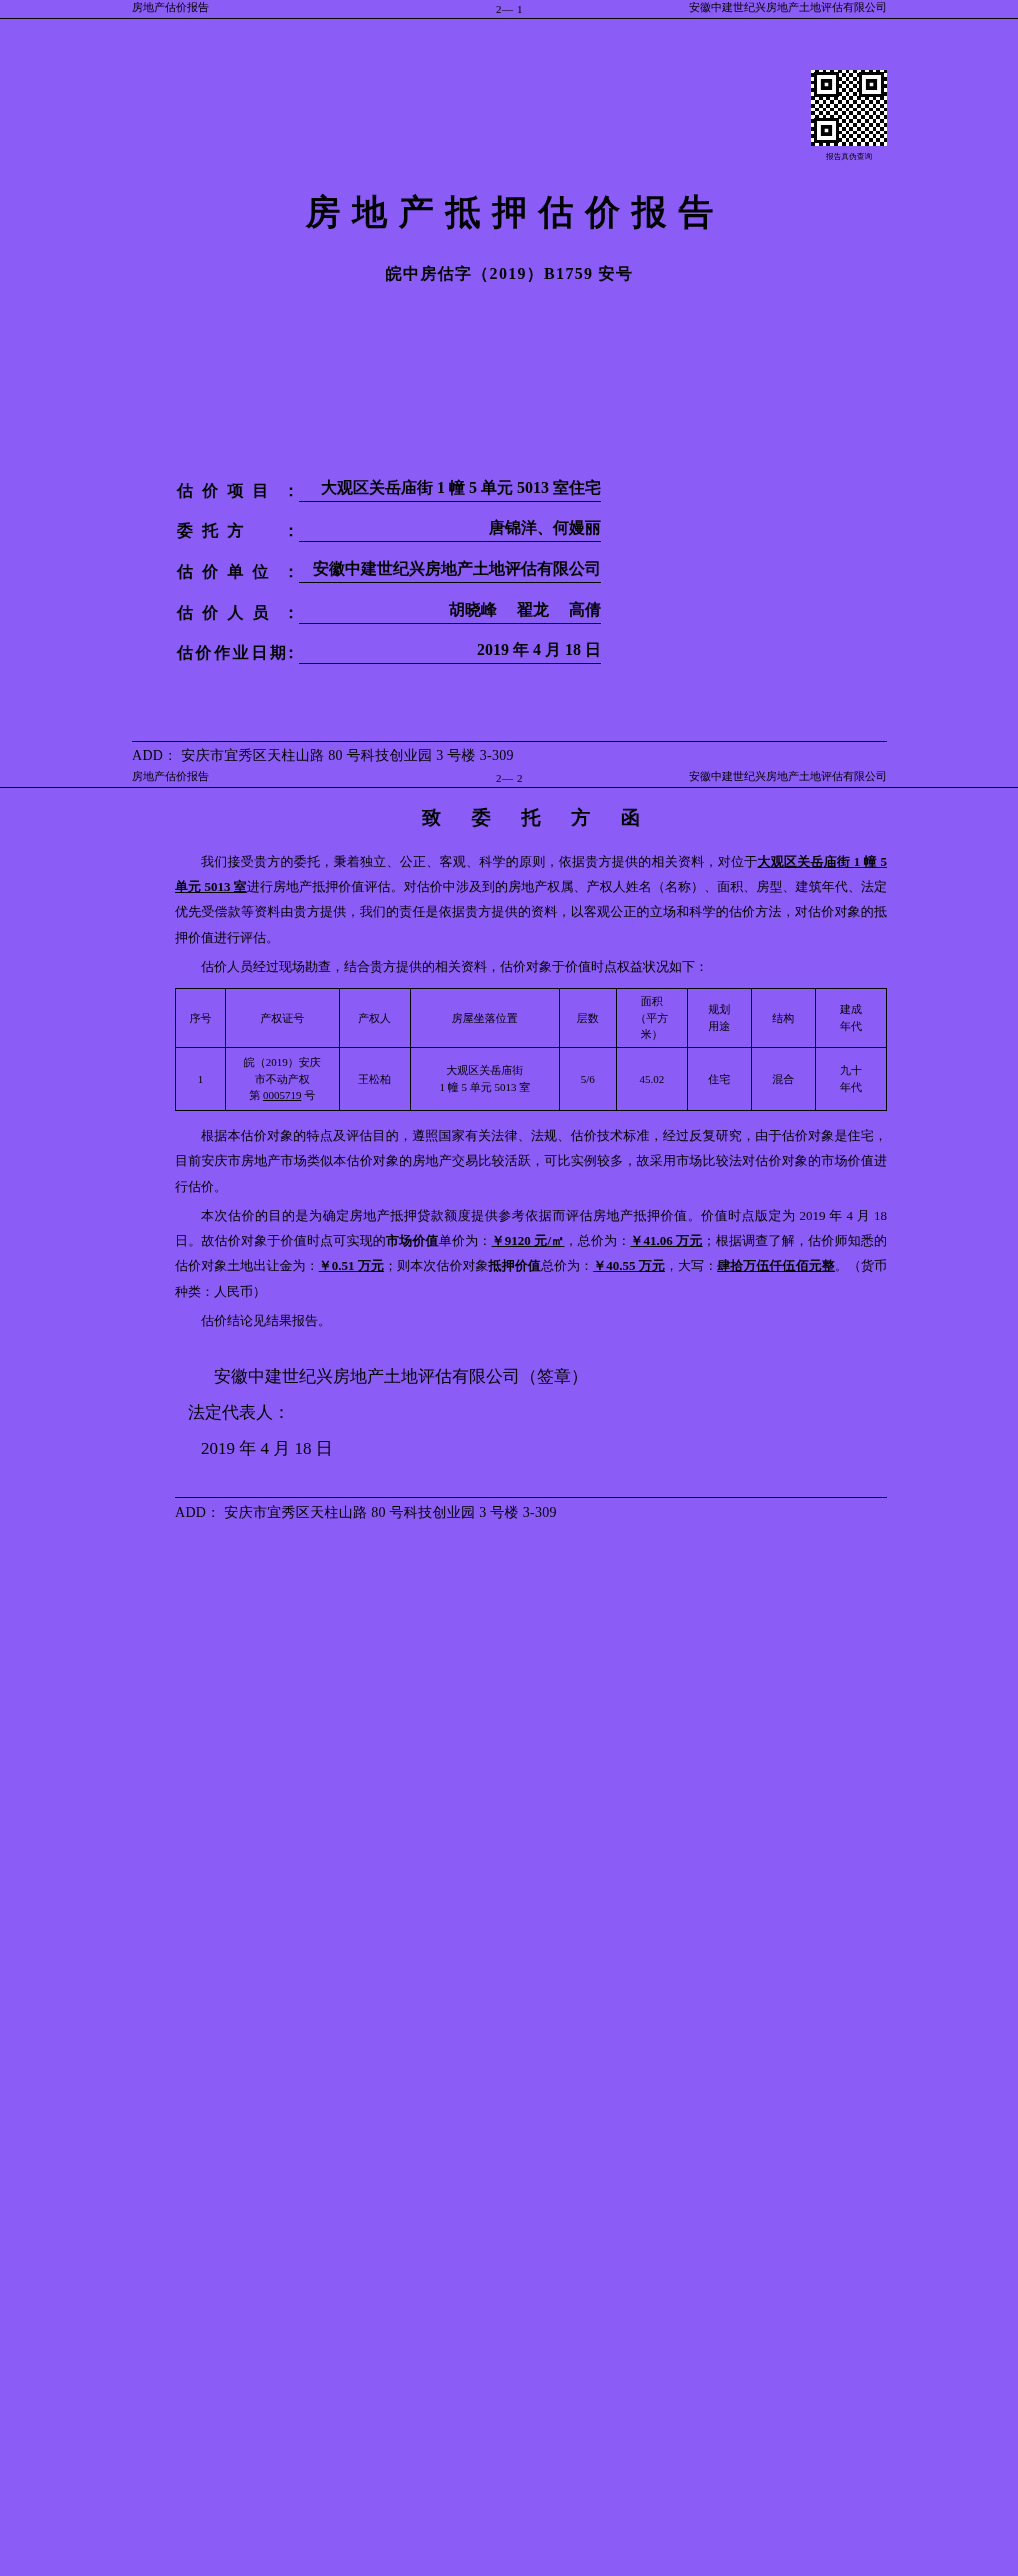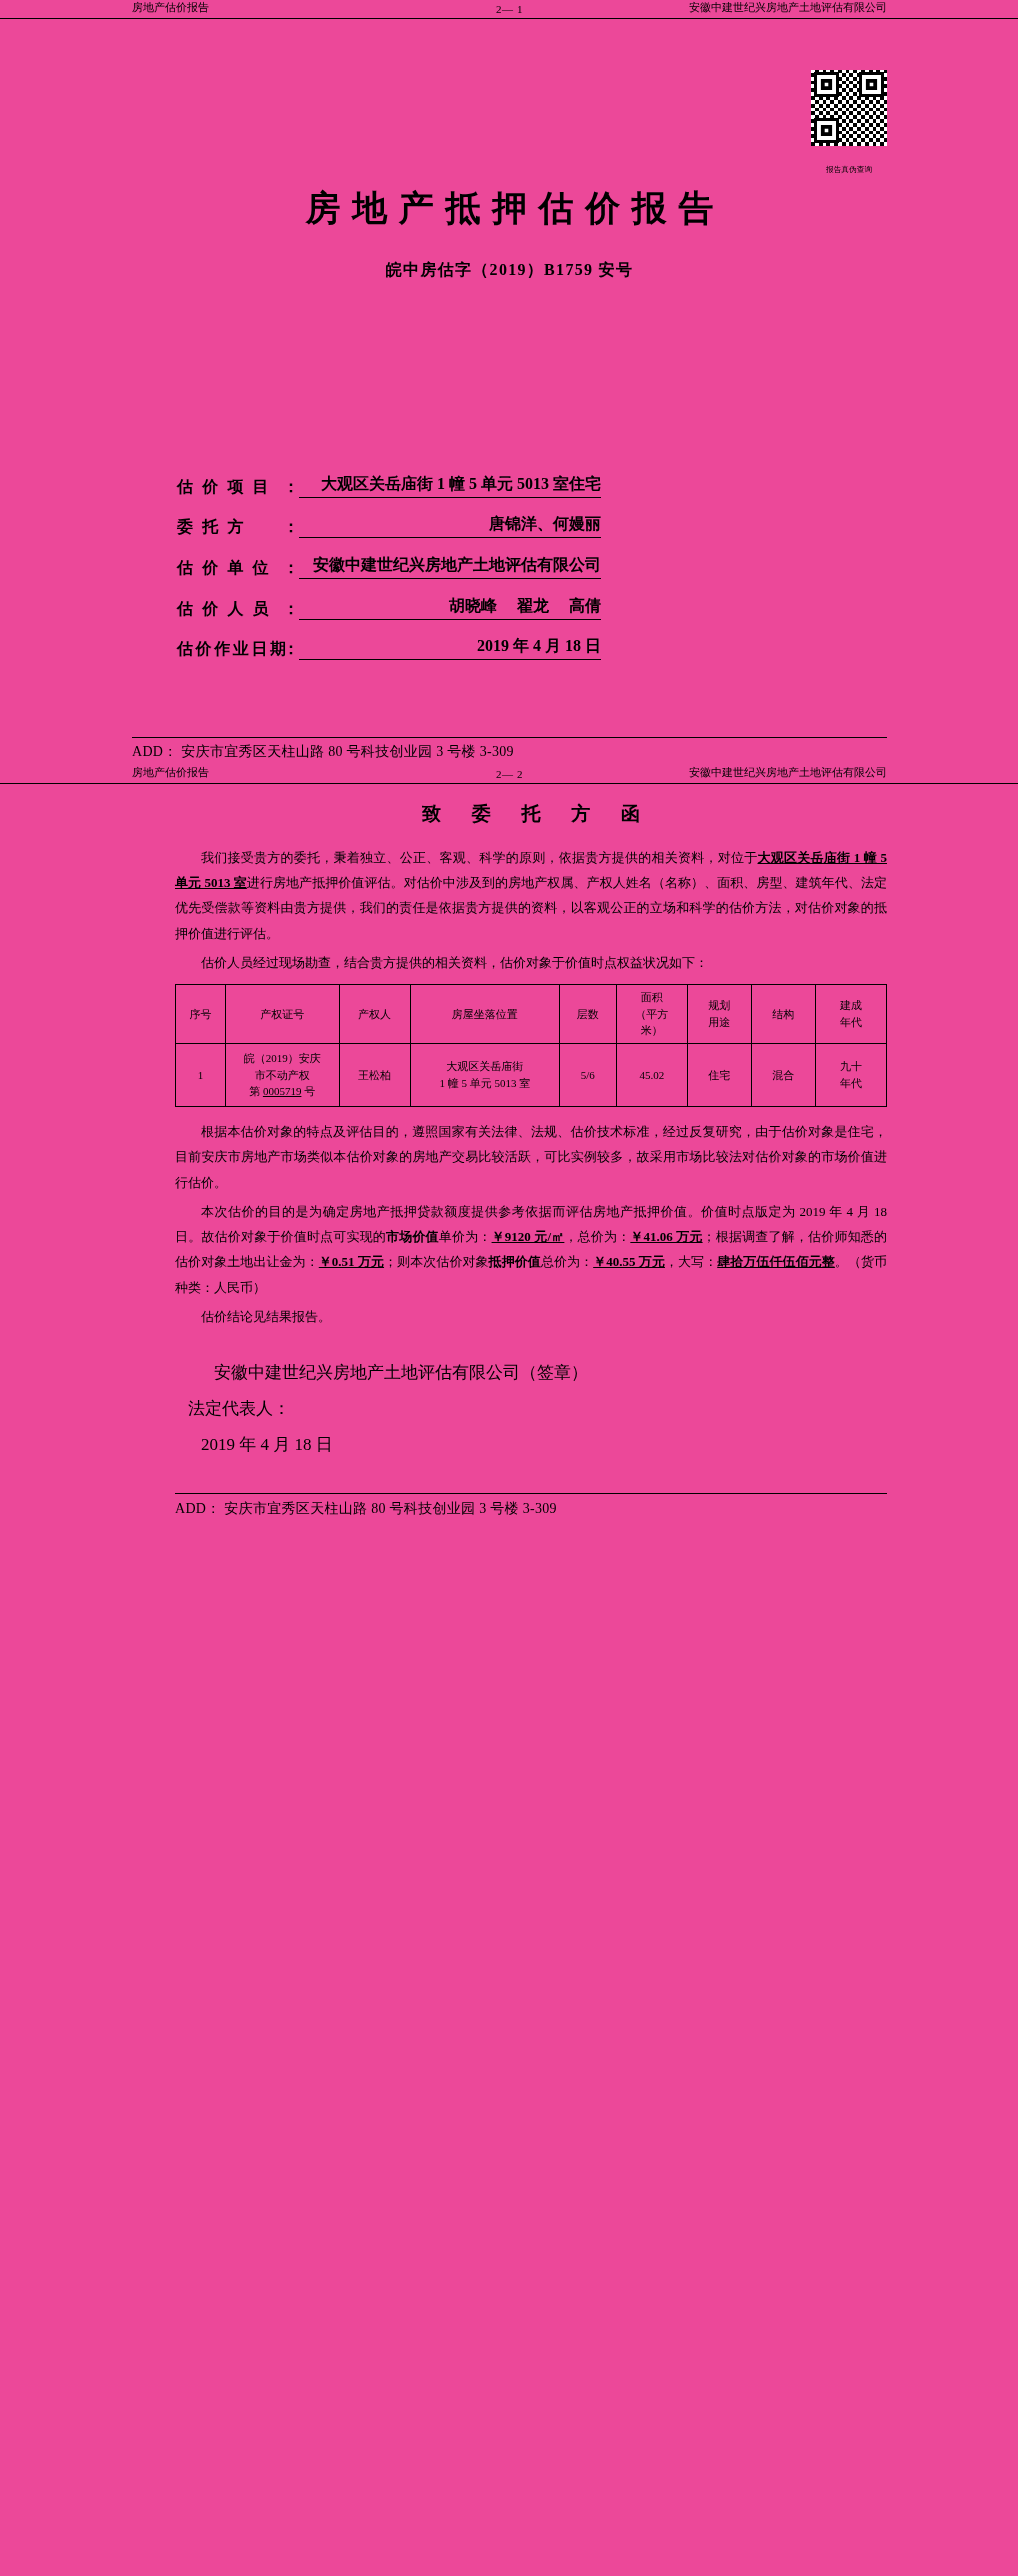--- a/index.html
+++ b/index.html
@@ -9,21 +9,21 @@
   }
   body {
     font-family: "Liberation Serif", "DejaVu Serif", serif;
     color: #000000;
   }
   .page {
     width: 1019px;
     min-height: 2576px;
     margin: 0 auto;
     position: relative;
-    background: #ec4899;
+    background: #8b5cf6;
     box-sizing: border-box;
   }
 
   
   .run-head {
     display: flex;
     align-items: flex-end;
     justify-content: space-between;
     font-size: 11px;
     padding: 0 132px 2.6px 132px;
@@ -59,26 +59,26 @@
     width: 19px; height: 19px;
     border: 3.9px solid #000;
     background: #fff;
     box-shadow: inset 0 0 0 3.9px #fff, inset 0 0 0 7.7px #000;
   }
   .qr-img::before { top: 2.6px; left: 2.6px; }
   .qr-img::after  { top: 2.6px; right: 2.6px; }
   .qr-corner      { bottom: 2.6px; left: 2.6px; }
   .qr-caption {
     font-size: 7.7px;
-    margin-top: 19px;
+    margin-top: 6px;
     letter-spacing: 0px;
   }
 
   .doc-title {
-    margin-top: 10px;
+    margin-top: 27px;
     text-align: center;
     font-size: 35px;
     font-weight: bold;
     letter-spacing: 11.6px;
     text-indent: 11.6px;
   }
   .doc-number {
     margin-top: 28px;
     text-align: center;
     font-size: 16px;

